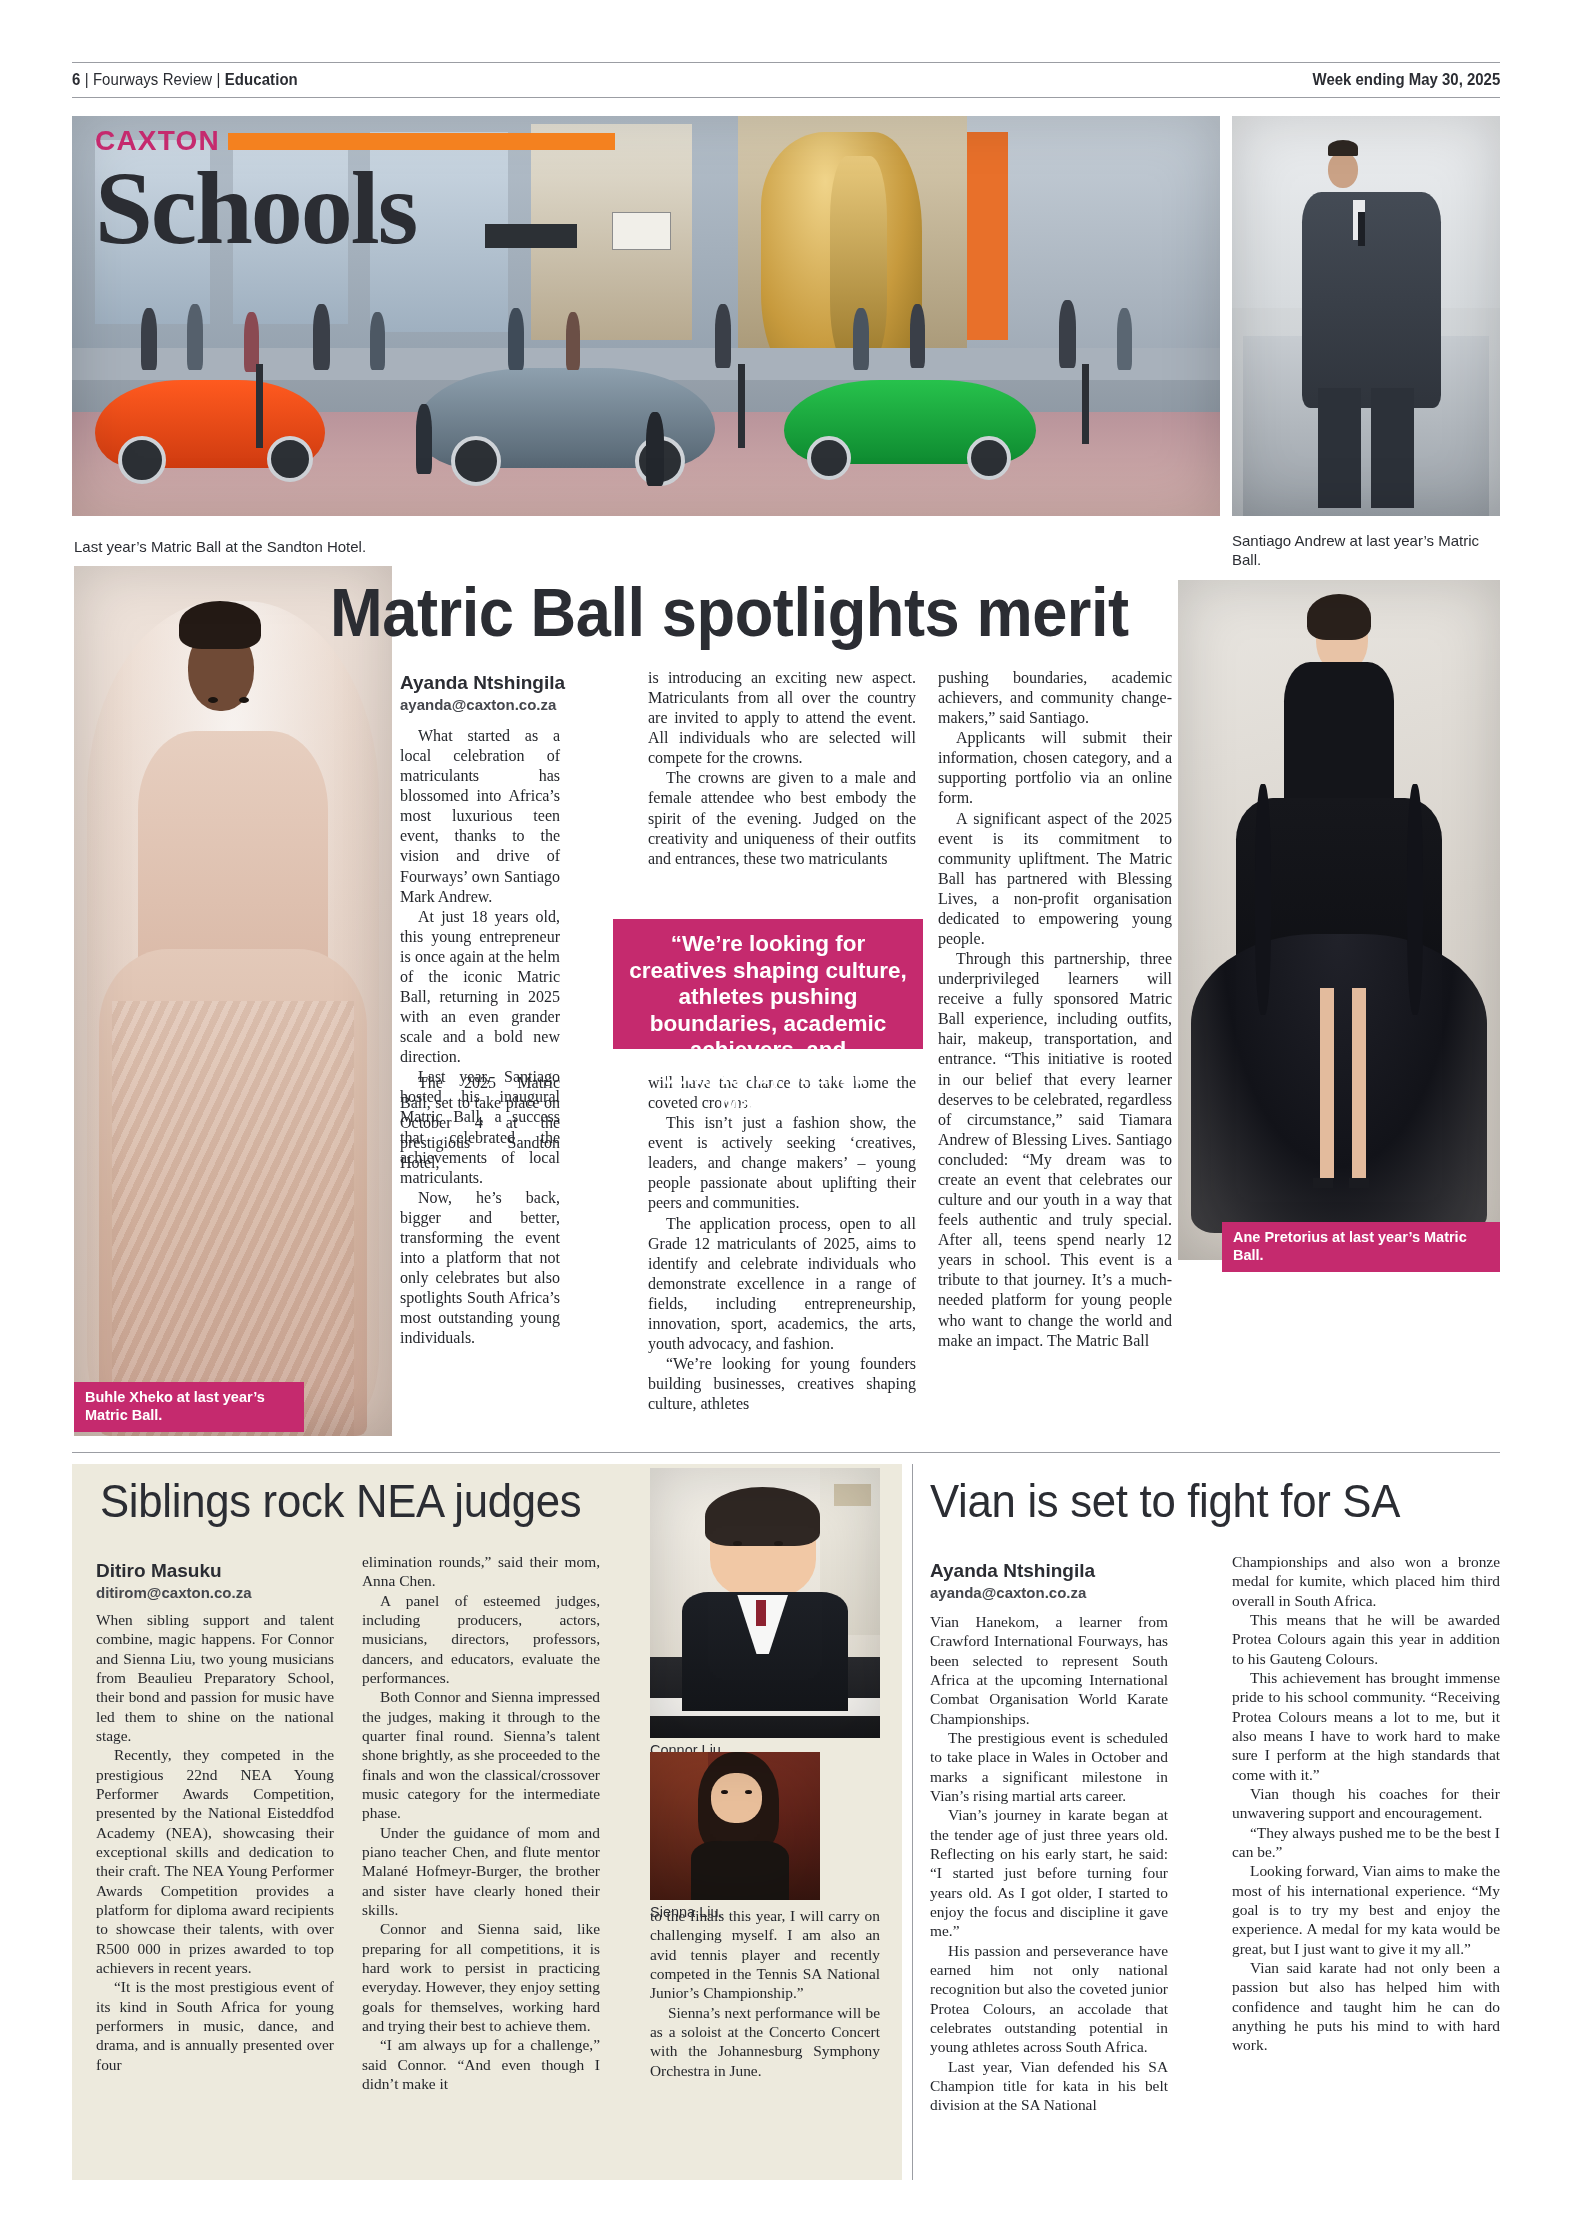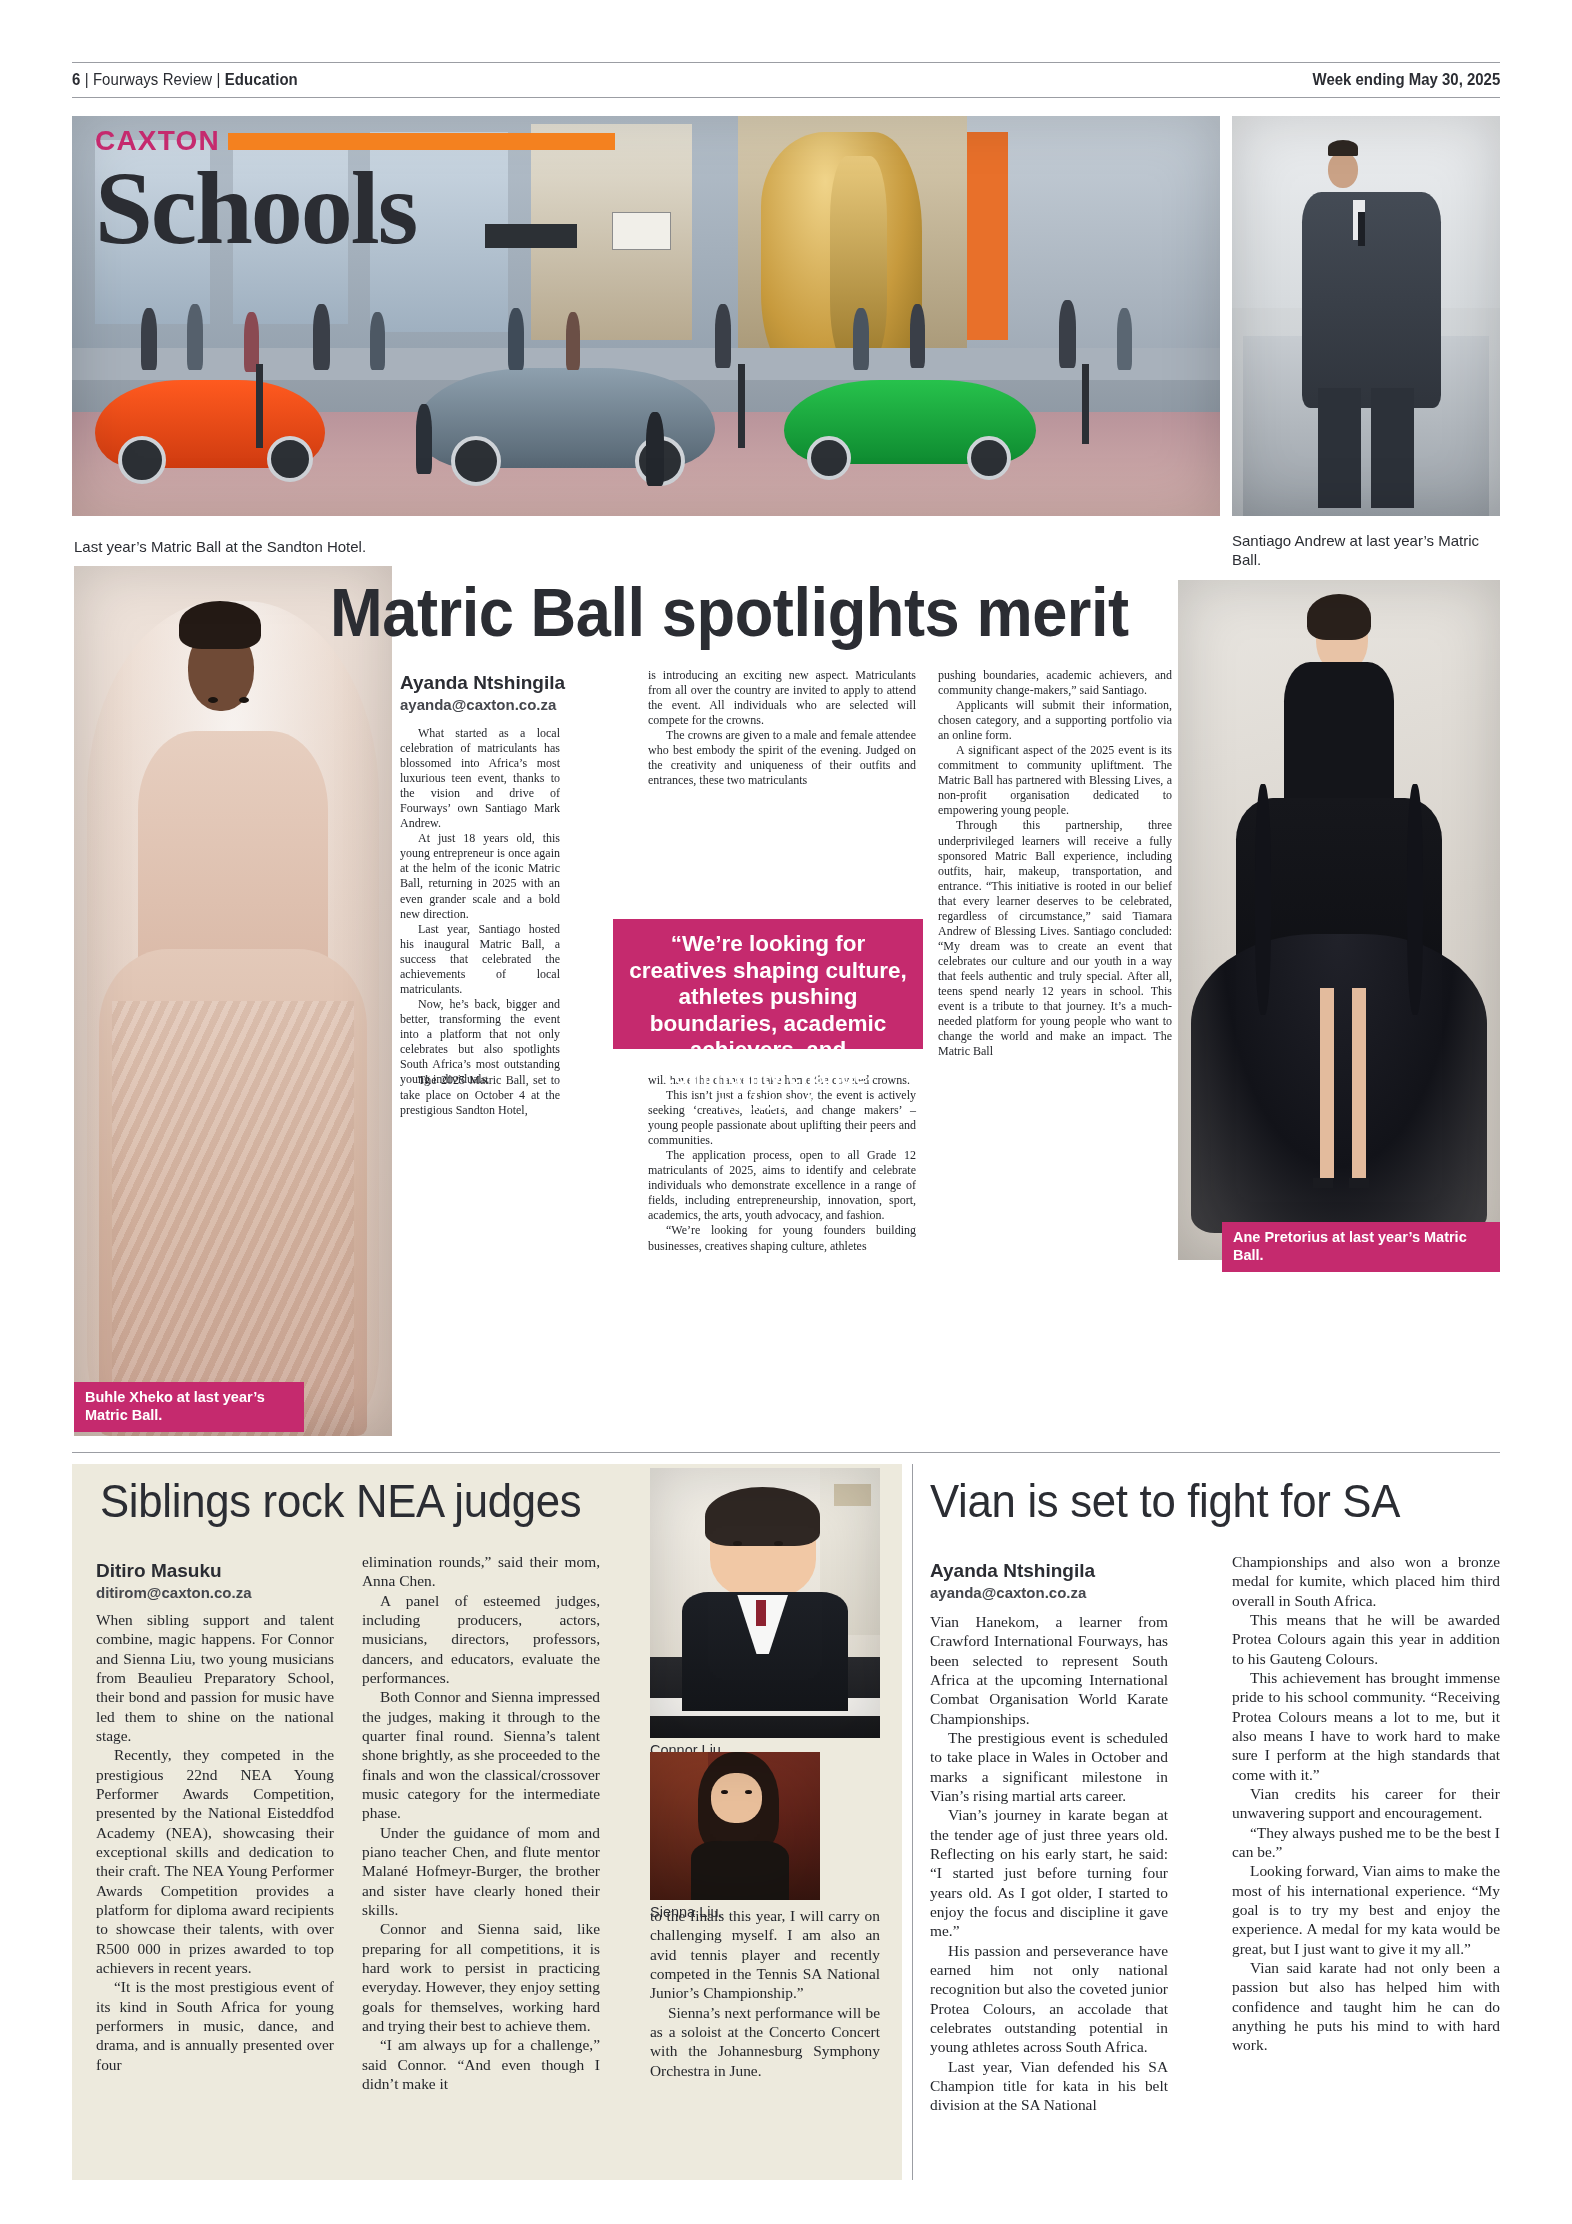--- a/index.html
+++ b/index.html
@@ -52,21 +52,21 @@
     font-weight:700;font-size:68px;line-height:1;color:#2b2d33;
     letter-spacing:-.5px;transform:scaleX(.93);transform-origin:left top;
     white-space:nowrap;
   }
   .byline{font-family:"Liberation Sans",sans-serif;font-weight:bold;}
   .byline .nm{font-size:19px;color:#2b2d33;line-height:1.2;}
   .byline .em{font-size:15px;color:#45474d;line-height:1.3;}
 
   .body-col{
     position:absolute;font-family:"Liberation Serif", serif;
-    font-size:12px;line-height:1.255;color:#25272c;text-align:justify;
+    font-size:16px;line-height:1.255;color:#25272c;text-align:justify;
     -webkit-hyphens:auto;hyphens:auto;
   }
   .body-col p{margin:0;text-indent:18px;}
   .body-col p.first{text-indent:18px;}
 
   
   #m-col1{left:400px;top:726px;width:160px;}
   #m-col1-b{left:400px;top:1073px;width:160px;}
   #m-col2{left:648px;top:668px;width:268px;}
   #m-col2-b{left:648px;top:1073px;width:268px;}
@@ -386,19 +386,19 @@
     <p class="first" style="text-indent:0">Vian Hanekom, a learner from Crawford International Fourways, has been selected to represent South Africa at the upcoming International Combat Organisation World Karate Championships.</p>
     <p>The prestigious event is scheduled to take place in Wales in October and marks a significant milestone in Vian’s rising martial arts career.</p>
     <p>Vian’s journey in karate began at the tender age of just three years old. Reflecting on his early start, he said: “I started just before turning four years old. As I got older, I started to enjoy the focus and discipline it gave me.”</p>
     <p>His passion and perseverance have earned him not only national recognition but also the coveted junior Protea Colours, an accolade that celebrates outstanding potential in young athletes across South Africa.</p>
     <p>Last year, Vian defended his SA Champion title for kata in his belt division at the SA National</p>
   </div>
   <div class="body-col" id="v-col2">
     <p style="text-indent:0">Championships and also won a bronze medal for kumite, which placed him third overall in South Africa.</p>
     <p>This means that he will be awarded Protea Colours again this year in addition to his Gauteng Colours.</p>
     <p>This achievement has brought immense pride to his school community. “Receiving Protea Colours means a lot to me, but it also means I have to work hard to make sure I perform at the high standards that come with it.”</p>
-    <p>Vian credits his career for their unwavering support and encouragement.</p>
+    <p>Vian though his coaches for their unwavering support and encouragement.</p>
     <p>“They always pushed me to be the best I can be.”</p>
     <p>Looking forward, Vian aims to make the most of his international experience. “My goal is to try my best and enjoy the experience. A medal for my kata would be great, but I just want to give it my all.”</p>
     <p>Vian said karate had not only been a passion but also has helped him with confidence and taught him he can do anything he puts his mind to with hard work.</p>
   </div>
 
 </div>
 
 </body></html>

